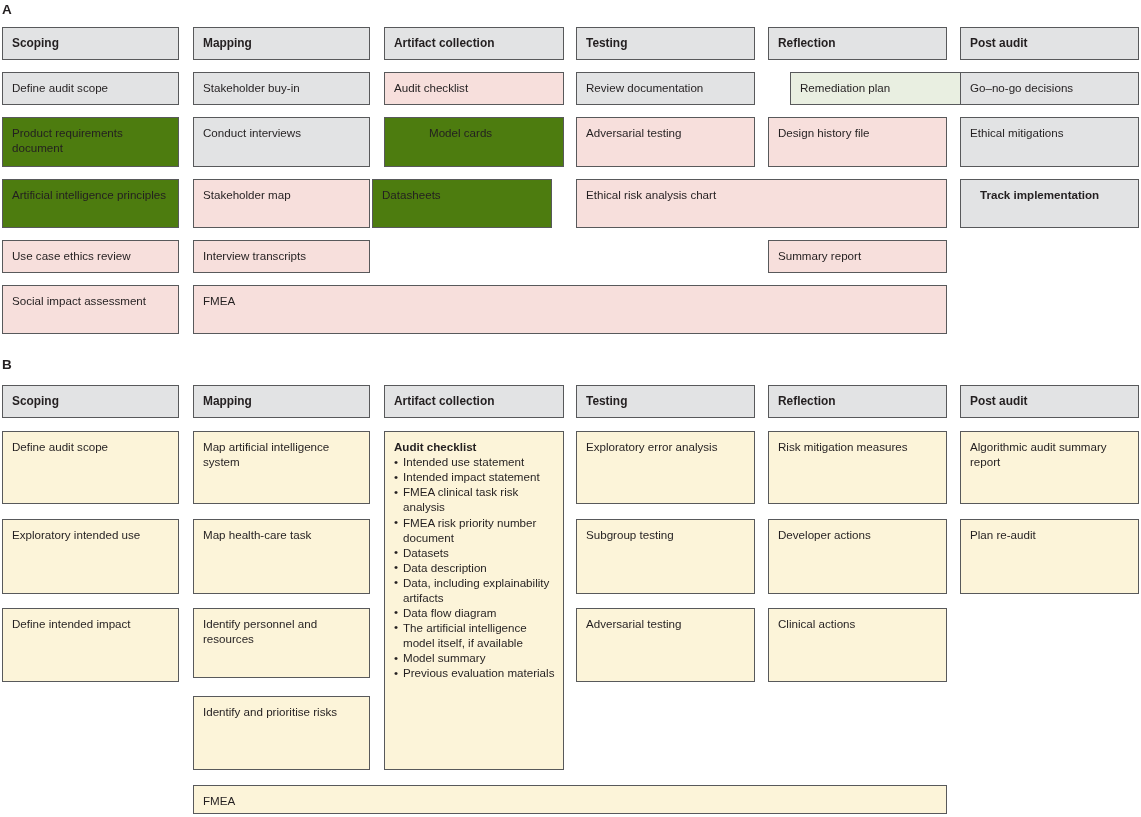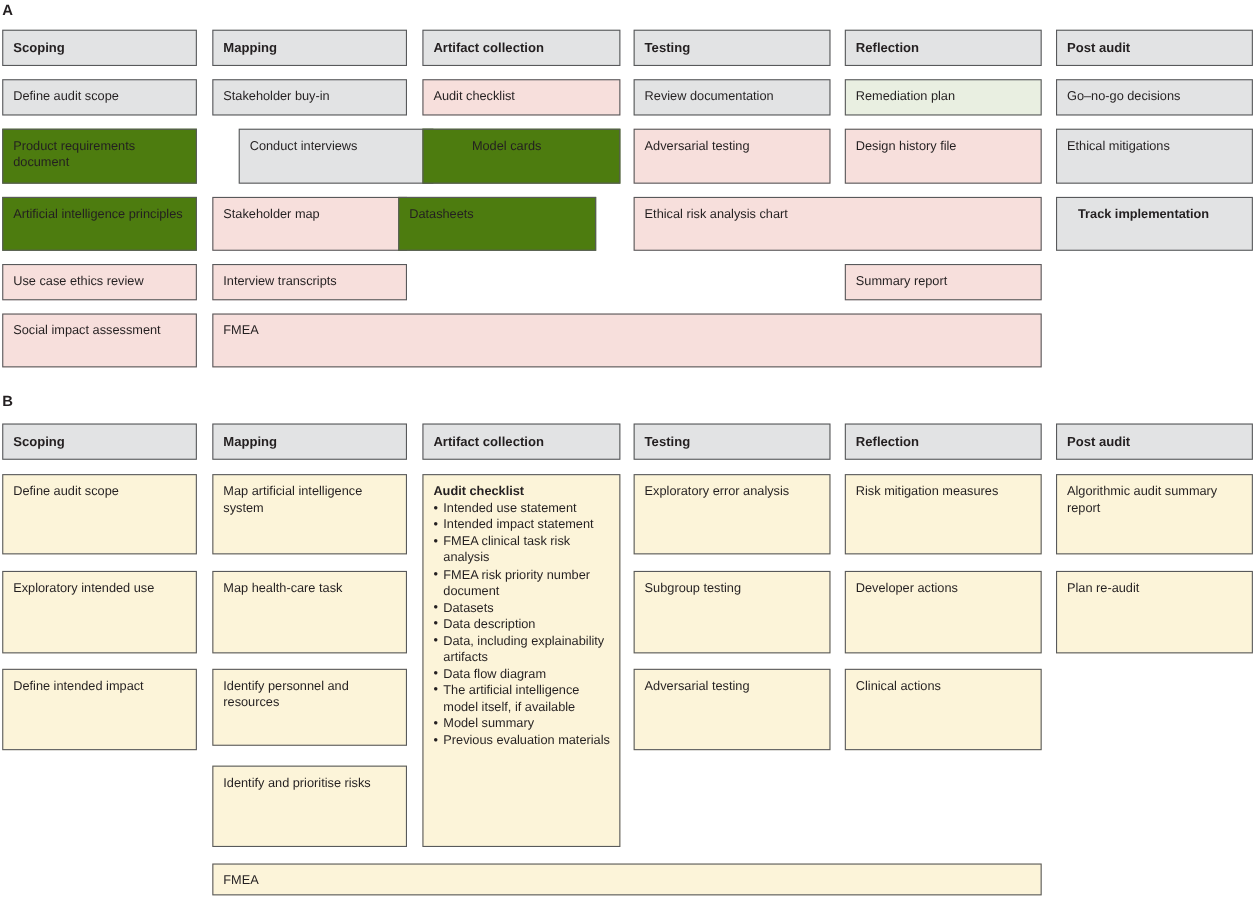--- a/index.html
+++ b/index.html
@@ -51,21 +51,21 @@
   .box.header {
     background: #e2e3e4;
     font-weight: bold;
     font-size: 11.9px;
     padding-top: 8px;
   }
 
   .fill-grey   { background: #e2e3e4; }
   .fill-pink   { background: #f7dfdc; }
   .fill-blue   { background: #4d7c0f; }
-  .fill-green  { background: #e9efe1; }
+  .fill-green  { background: #e9efe1; margin-left: 22px; }
   .fill-cream  { background: #fcf4d9; }
 
   .checklist {
     margin: 0;
     padding: 0;
     list-style: none;
   }
   .checklist li {
     position: relative;
     padding-left: 9px;
@@ -101,28 +101,28 @@
     <div class="box header fill-grey" style="left:768px; top:27px; width:179px; height:33px;">Reflection</div>
     <div class="box header fill-grey" style="left:960px; top:27px; width:179px; height:33px;">Post audit</div>
 
     <div class="box fill-grey" style="left:2px; top:72px; width:177px; height:33px;">Define audit scope</div>
     <div class="box fill-blue" style="left:2px; top:117px; width:177px; height:50px;">Product requirements document</div>
     <div class="box fill-blue" style="left:2px; top:179px; width:177px; height:49px;">Artificial intelligence principles</div>
     <div class="box fill-pink" style="left:2px; top:240px; width:177px; height:33px;">Use case ethics review</div>
     <div class="box fill-pink" style="left:2px; top:285px; width:177px; height:49px;">Social impact assessment</div>
 
     <div class="box fill-grey" style="left:193px; top:72px; width:177px; height:33px;">Stakeholder buy-in</div>
-    <div class="box fill-grey" style="left:193px; top:117px; width:177px; height:50px;margin-left:24px;">Conduct interviews</div>
+    <div class="box fill-grey" style="left:193px; top:117px; width:177px; height:50px;">Conduct interviews</div>
     <div class="box fill-pink" style="left:193px; top:179px; width:177px; height:49px;">Stakeholder map</div>
     <div class="box fill-pink" style="left:193px; top:240px; width:177px; height:33px;">Interview transcripts</div>
     <div class="box fill-pink" style="left:193px; top:285px; width:754px; height:49px;">FMEA</div>
 
     <div class="box fill-pink" style="left:384px; top:72px; width:180px; height:33px;">Audit checklist</div>
     <div class="box fill-blue" style="left:384px; top:117px; width:180px; height:50px;padding-left:44px;">Model cards</div>
-    <div class="box fill-blue" style="left:362px; top:179px; width:180px; height:49px;">Datasheets</div>
+    <div class="box fill-blue" style="left:372px; top:179px; width:180px; height:49px;">Datasheets</div>
 
     <div class="box fill-grey" style="left:576px; top:72px; width:179px; height:33px;">Review documentation</div>
     <div class="box fill-pink" style="left:576px; top:117px; width:179px; height:50px;">Adversarial testing</div>
     <div class="box fill-pink" style="left:576px; top:179px; width:371px; height:49px;">Ethical risk analysis chart</div>
 
     <div class="box fill-green" style="left:768px; top:72px; width:179px; height:33px;">Remediation plan</div>
     <div class="box fill-pink" style="left:768px; top:117px; width:179px; height:50px;">Design history file</div>
     <div class="box fill-pink" style="left:768px; top:240px; width:179px; height:33px;">Summary report</div>
 
     <div class="box fill-grey" style="left:960px; top:72px; width:179px; height:33px;">Go–no-go decisions</div>

